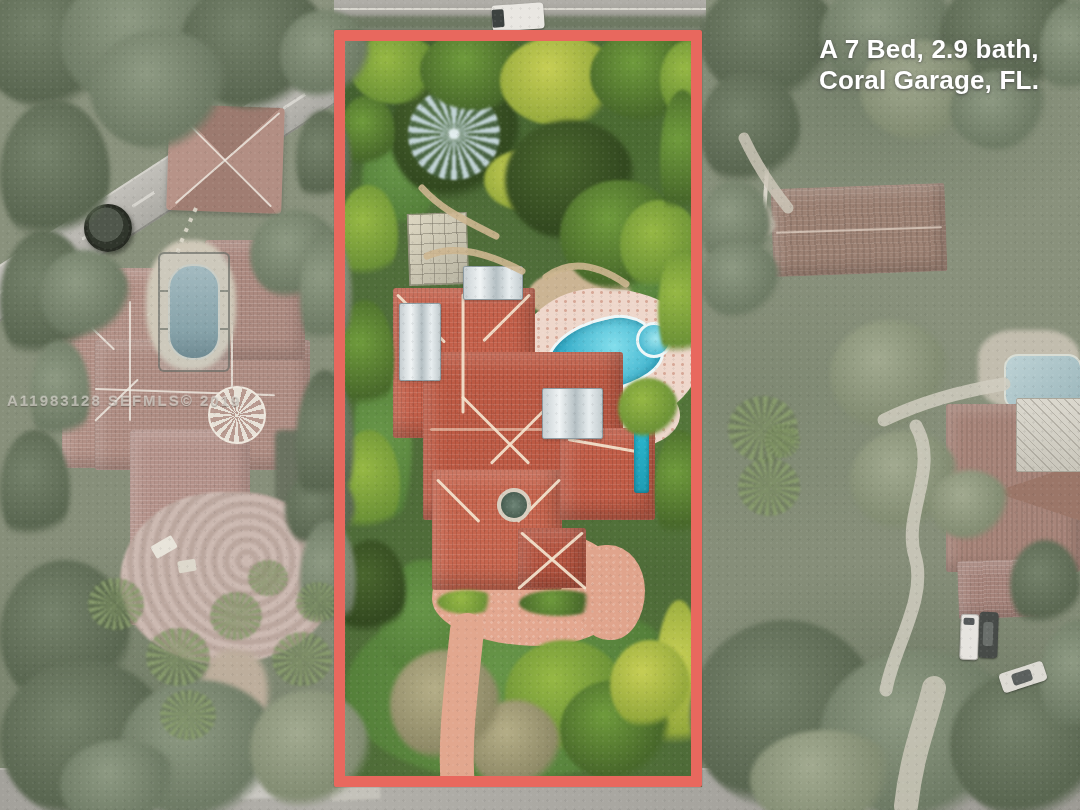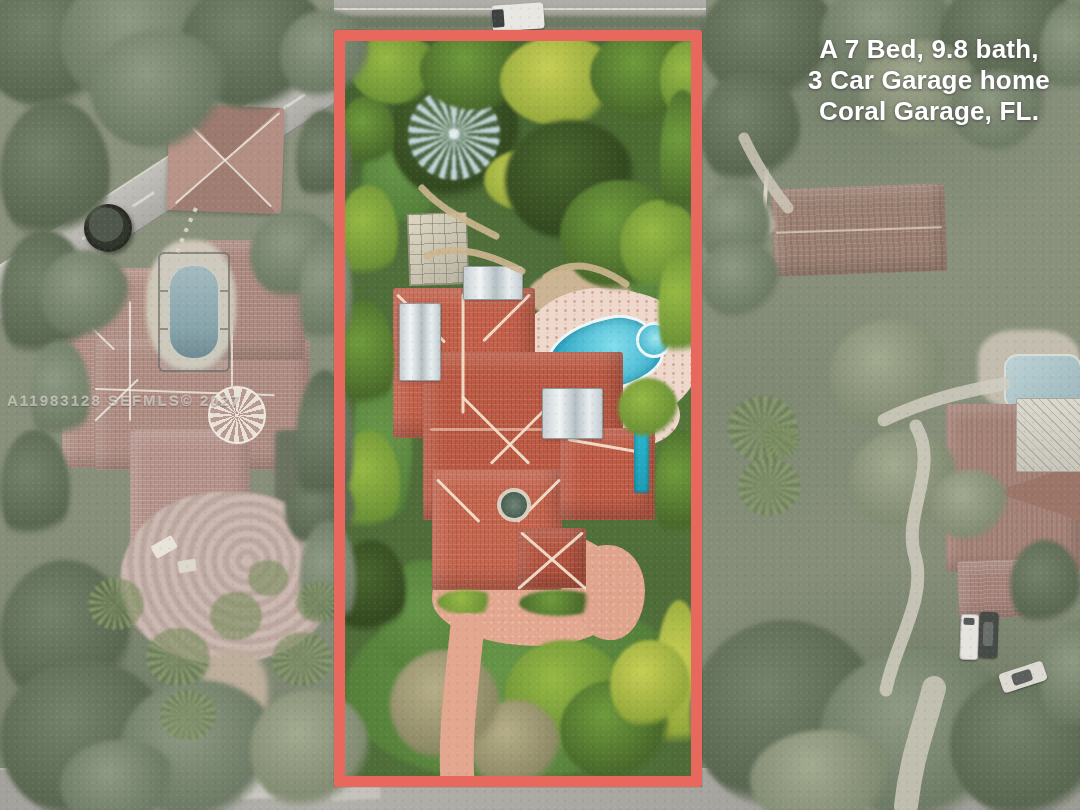--- a/index.html
+++ b/index.html
@@ -329,20 +329,19 @@
   <div class="car" style="left:492px;top:4px;width:52px;height:26px;background:#e9e7e2;transform:rotate(-4deg);">
     <div class="abs" style="left:0;top:4px;width:12px;height:18px;background:#3d4240;border-radius:2px;"></div>
   </div>
 
   <div id="grain"></div>
   <div id="vignette"></div>
 
   <div id="boundary"></div>
 
   <div id="caption">
-    <div>A 7 Bed, 9.8 bath,</div>
-    <div>3 Car Garage home</div>
+    <div>A 7 Bed, 2.9 bath,</div>
     <div>Coral Garage, FL.</div>
   </div>
 
-  <div id="watermark">A11983128 SEFMLS© 2027</div>
+  <div id="watermark">A11983128 SEFMLS© 2019</div>
 
 </div>
 
 </body></html>

